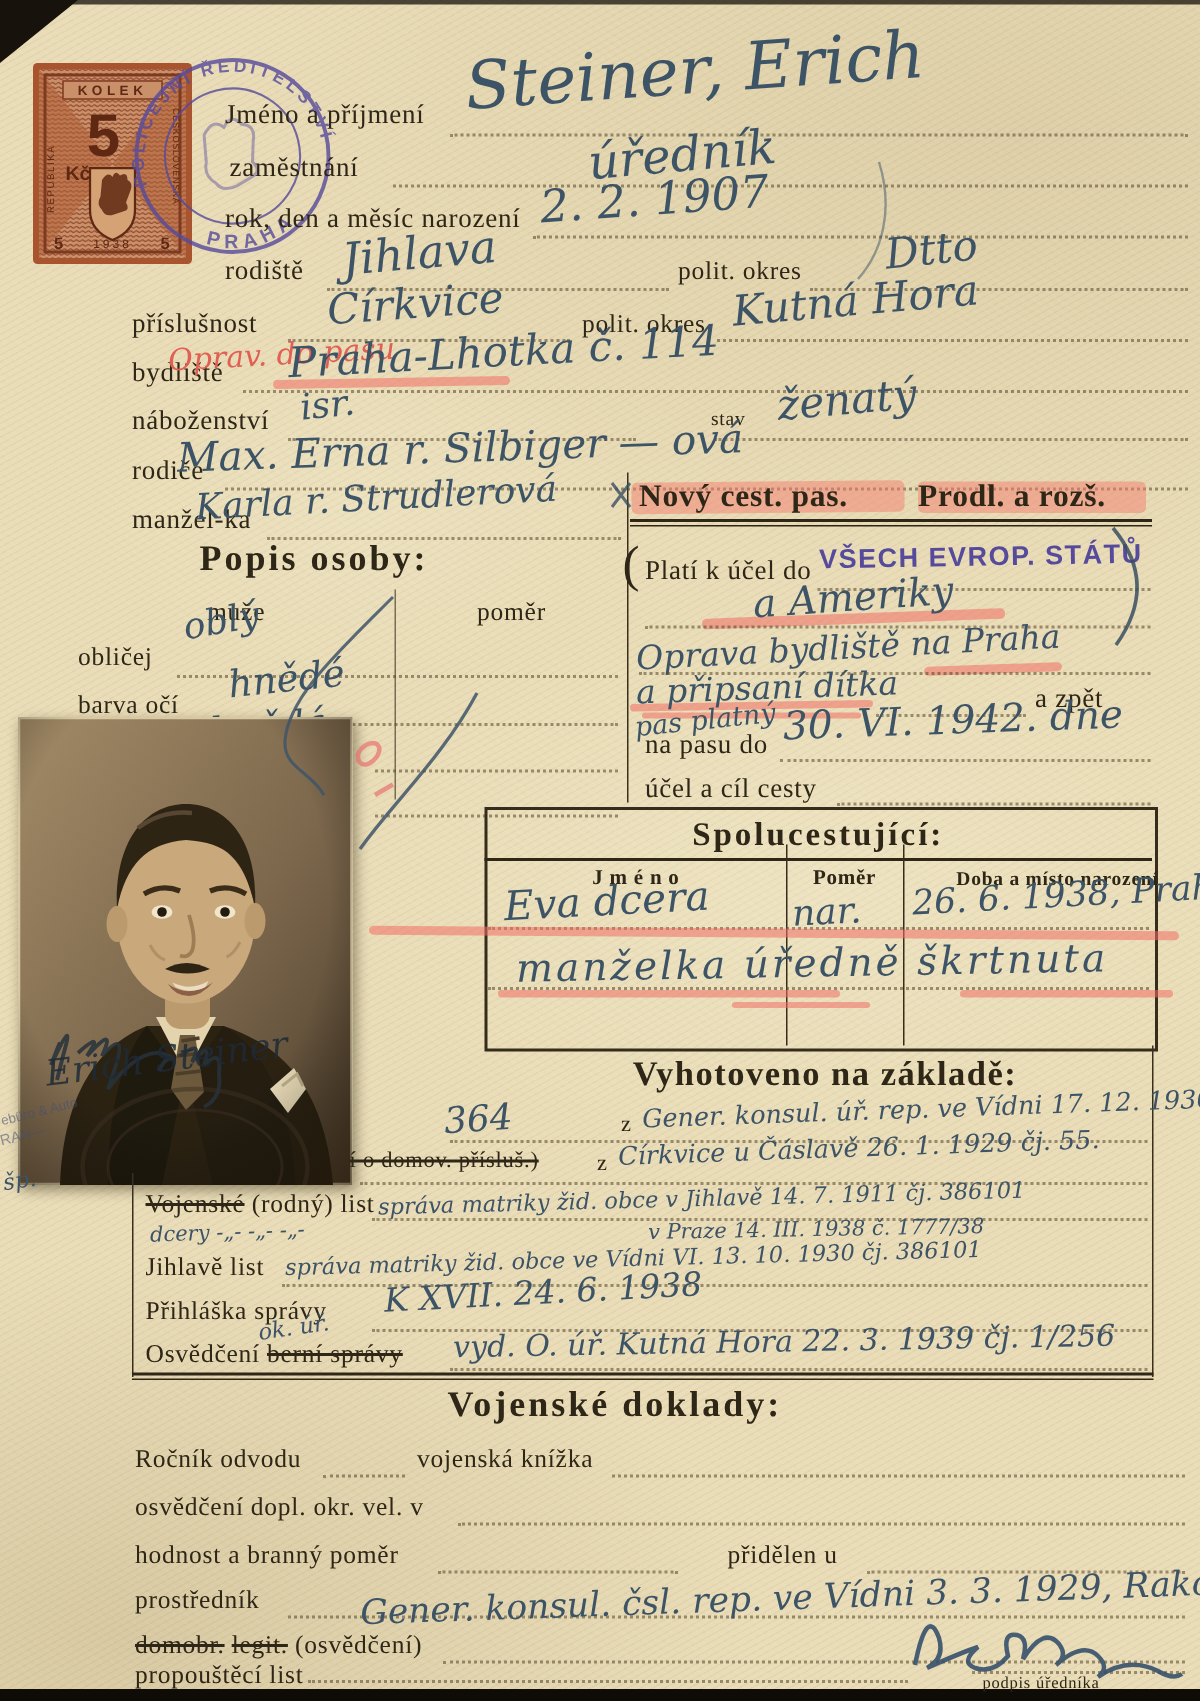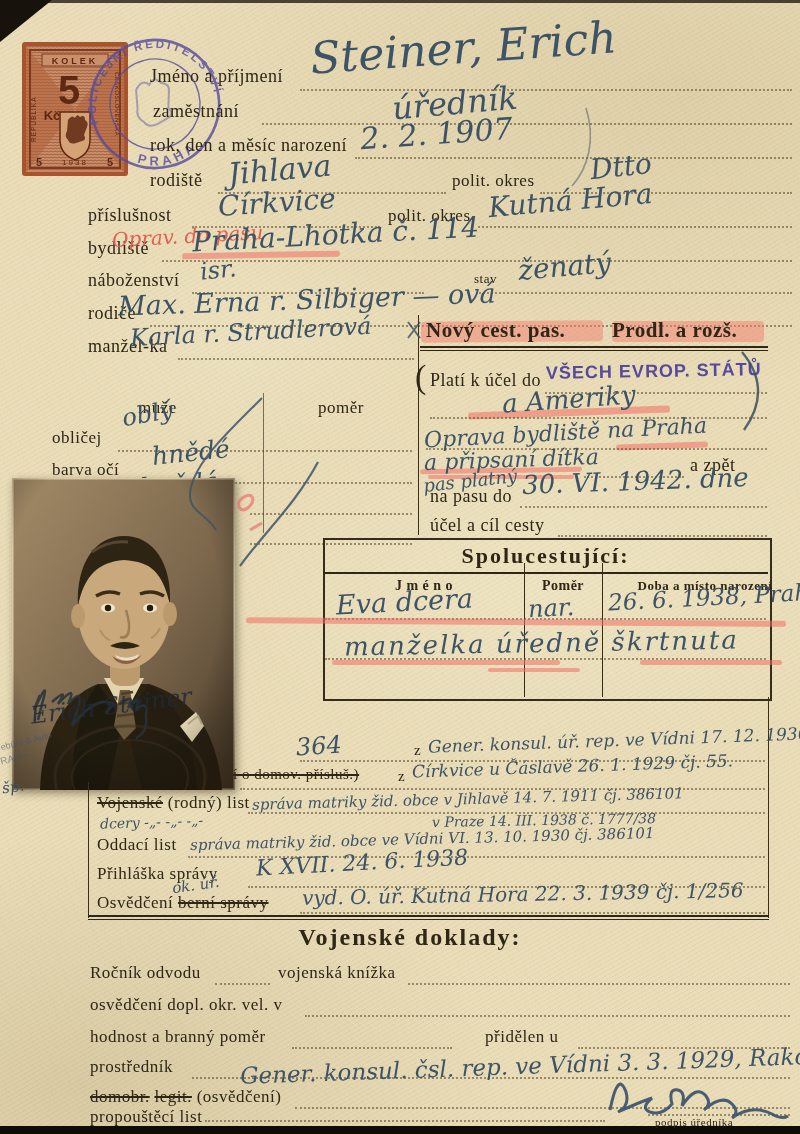--- a/index.html
+++ b/index.html
@@ -153,20 +153,21 @@
   <div class="abs dot" style="left:584px;top:476px;width:100px;"></div>
 
   <span class="abs hw" style="left:423px;top:470px;font-size:18px;transform:rotate(-6deg);">pas platný</span>
   <span class="abs lbl" style="left:430px;top:486px;font-size:18px;">na pasu do</span>
   <div class="abs dot" style="left:520px;top:506px;width:247px;"></div>
   <span class="abs hw" style="left:522px;top:466px;font-size:26px;transform:rotate(-2deg);">30. VI. 1942. dne</span>
 
   <span class="abs lbl" style="left:430px;top:515px;font-size:18px;">účel a cíl cesty</span>
   <div class="abs dot" style="left:558px;top:535px;width:209px;"></div>
 
+  <span class="abs lbl bold" style="left:133px;top:360px;font-size:24px;letter-spacing:2px;">Popis osoby:</span>
   <span class="abs lbl" style="left:138px;top:398px;font-size:17px;">muže</span>
   <span class="abs lbl" style="left:318px;top:398px;font-size:17px;">poměr</span>
   <div class="abs" style="left:263px;top:393px;width:0;height:140px;border-left:1px solid rgba(60,50,30,.65);"></div>
 
   <span class="abs lbl" style="left:52px;top:428px;font-size:17px;">obličej</span>
   <div class="abs dot" style="left:118px;top:450px;width:294px;"></div>
   <span class="abs hw" style="left:122px;top:400px;font-size:24px;transform:rotate(-10deg);">oblý</span>
 
   <span class="abs lbl" style="left:52px;top:460px;font-size:17px;">barva očí</span>
   <div class="abs dot" style="left:132px;top:482px;width:280px;"></div>
@@ -248,40 +249,41 @@
   <div class="abs dot" style="left:325px;top:658px;width:441px;"></div>
   <span class="abs hw" style="left:336px;top:586px;font-size:27px;transform:rotate(-3deg);">Eva dcera</span>
   <span class="abs hw" style="left:528px;top:594px;font-size:24px;transform:rotate(-3deg);">nar.</span>
   <span class="abs hw" style="left:608px;top:584px;font-size:23px;transform:rotate(-3deg);">26. 6. 1938, Praha</span>
   <div class="abs red" style="left:246px;top:619px;width:540px;height:6px;transform:rotate(.4deg);"></div>
   <span class="abs hw" style="left:344px;top:628px;font-size:26px;transform:rotate(-1deg);letter-spacing:2px;">manželka úředně škrtnuta</span>
   <div class="abs red" style="left:332px;top:660px;width:228px;height:5px;"></div>
   <div class="abs red" style="left:488px;top:668px;width:92px;height:4px;"></div>
   <div class="abs red" style="left:640px;top:660px;width:142px;height:5px;"></div>
 
+  <span class="abs lbl bold center" style="left:330px;top:703px;width:440px;font-size:23px;letter-spacing:1px;">Vyhotoveno na základě:</span>
   <div class="abs" style="left:768px;top:697px;width:0;height:221px;border-left:1.5px solid #3a2f1d;"></div>
   <div class="abs" style="left:88px;top:782px;width:0;height:136px;border-left:1.5px solid #3a2f1d;"></div>
 
   <span class="abs hw" style="left:296px;top:732px;font-size:24px;transform:rotate(-4deg);">364</span>
   <span class="abs lbl" style="left:414px;top:742px;font-size:15px;">z</span>
   <div class="abs dot" style="left:300px;top:760px;width:465px;"></div>
   <span class="abs hw" style="left:428px;top:730px;font-size:17px;transform:rotate(-2deg);">Gener. konsul. úř. rep. ve Vídni 17. 12. 1930</span>
 
   <span class="abs lbl strike" style="left:233px;top:766px;font-size:15px;">í o domov. přísluš.)</span>
   <span class="abs lbl" style="left:398px;top:768px;font-size:15px;">z</span>
   <div class="abs dot" style="left:240px;top:788px;width:525px;"></div>
   <span class="abs hw" style="left:412px;top:756px;font-size:17px;transform:rotate(-2deg);">Církvice u Čáslavě 26. 1. 1929 čj. 55.</span>
 
   <span class="abs lbl" style="left:97px;top:793px;font-size:17px;"><span class="strike">Vojenské</span> <span>(rodný) list</span></span>
   <div class="abs dot" style="left:248px;top:812px;width:517px;"></div>
   <span class="abs hw" style="left:252px;top:790px;font-size:15px;transform:rotate(-1.5deg);">správa matriky žid. obce v Jihlavě 14. 7. 1911 čj. 386101</span>
   <span class="abs hw" style="left:100px;top:814px;font-size:14px;transform:rotate(-2deg);">dcery  -„-  -„-  -„-</span>
   <span class="abs hw" style="left:432px;top:812px;font-size:14px;transform:rotate(-1deg);">v Praze 14. III. 1938 č. 1777/38</span>
 
-  <span class="abs lbl" style="left:97px;top:835px;font-size:17px;">Oddací list</span>
+  <span class="abs lbl" style="left:97px;top:835px;font-size:17px;">Jihlavě list</span>
   <div class="abs dot" style="left:188px;top:856px;width:577px;"></div>
   <span class="abs hw" style="left:190px;top:830px;font-size:15px;transform:rotate(-1.5deg);">správa matriky žid. obce ve Vídni VI. 13. 10. 1930 čj. 386101</span>
 
   <span class="abs lbl" style="left:97px;top:864px;font-size:17px;">Přihláška správy</span>
   <div class="abs dot" style="left:248px;top:886px;width:517px;"></div>
   <span class="abs hw" style="left:256px;top:850px;font-size:22px;transform:rotate(-3deg);">K XVII.  24. 6. 1938</span>
 
   <span class="abs lbl" style="left:97px;top:893px;font-size:17px;"><span>Osvědčení</span> <span class="strike">berní správy</span></span>
   <span class="abs hw" style="left:172px;top:876px;font-size:15px;transform:rotate(-8deg);">ok. úř.</span>
   <div class="abs dot" style="left:300px;top:912px;width:465px;"></div>

